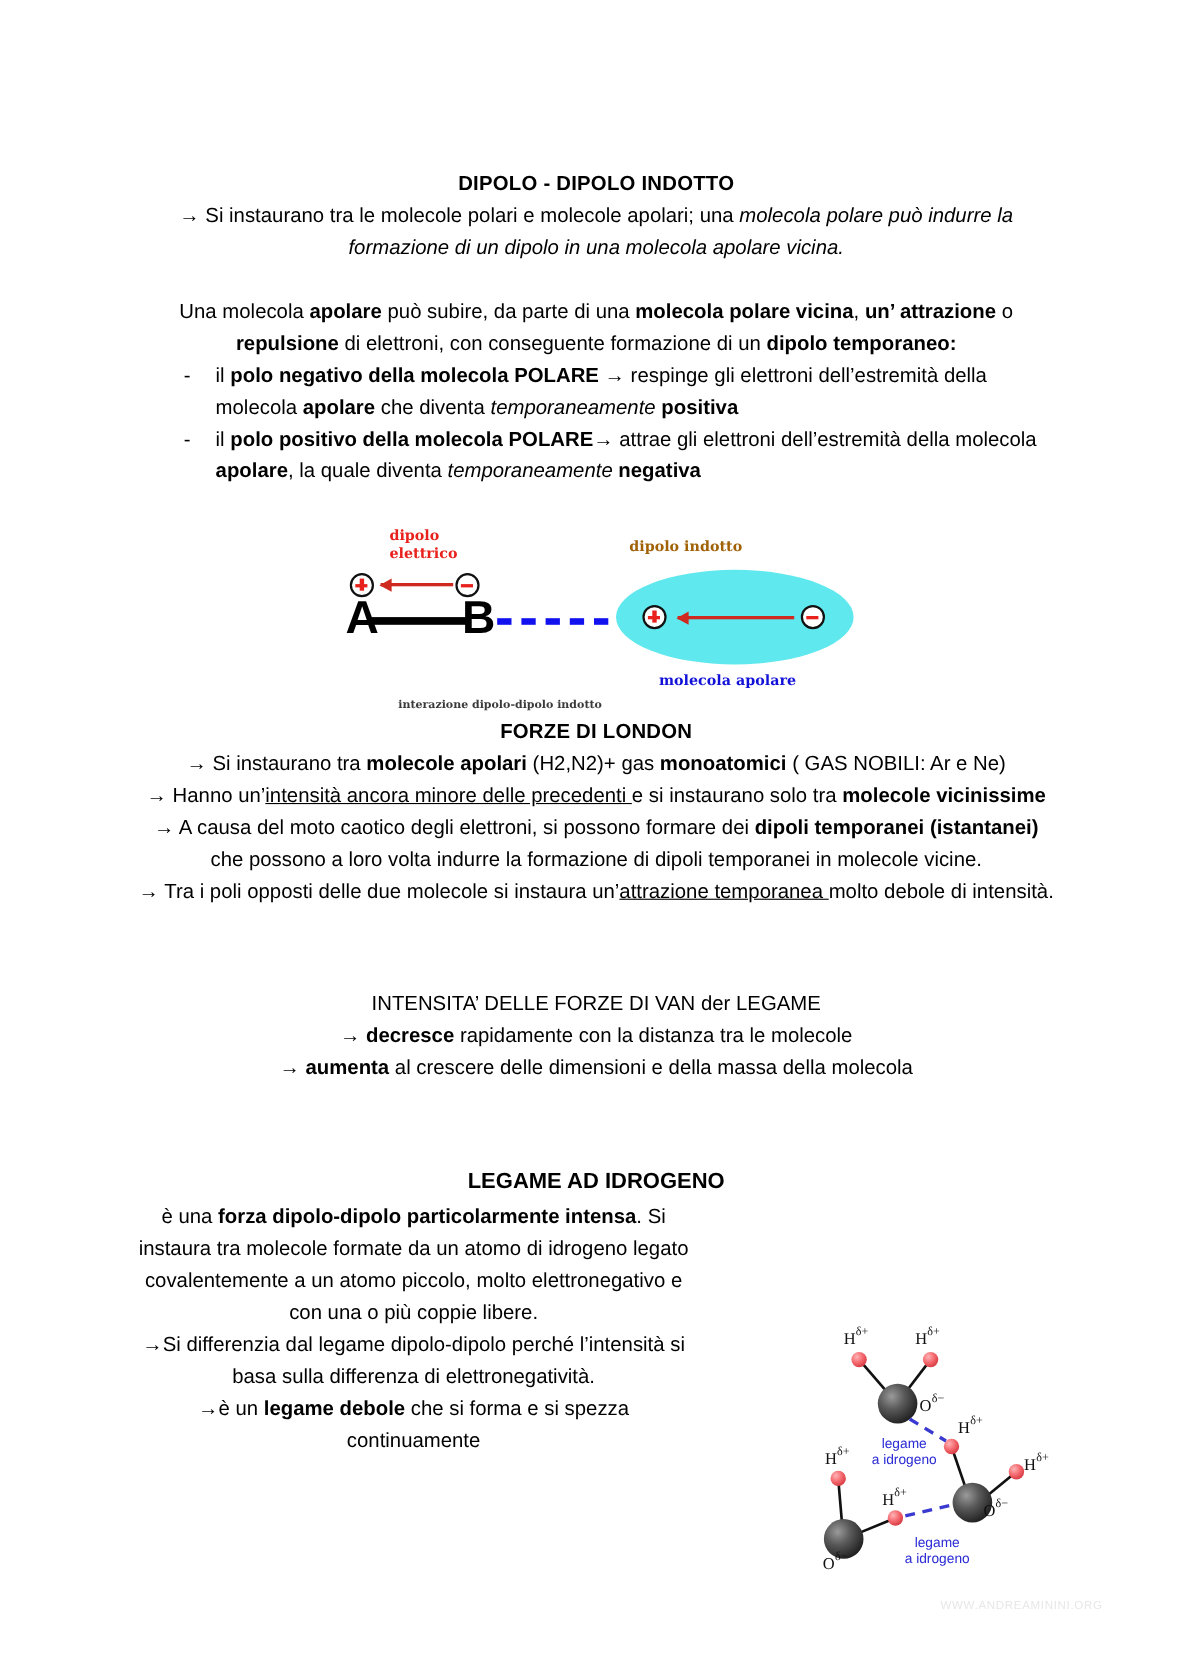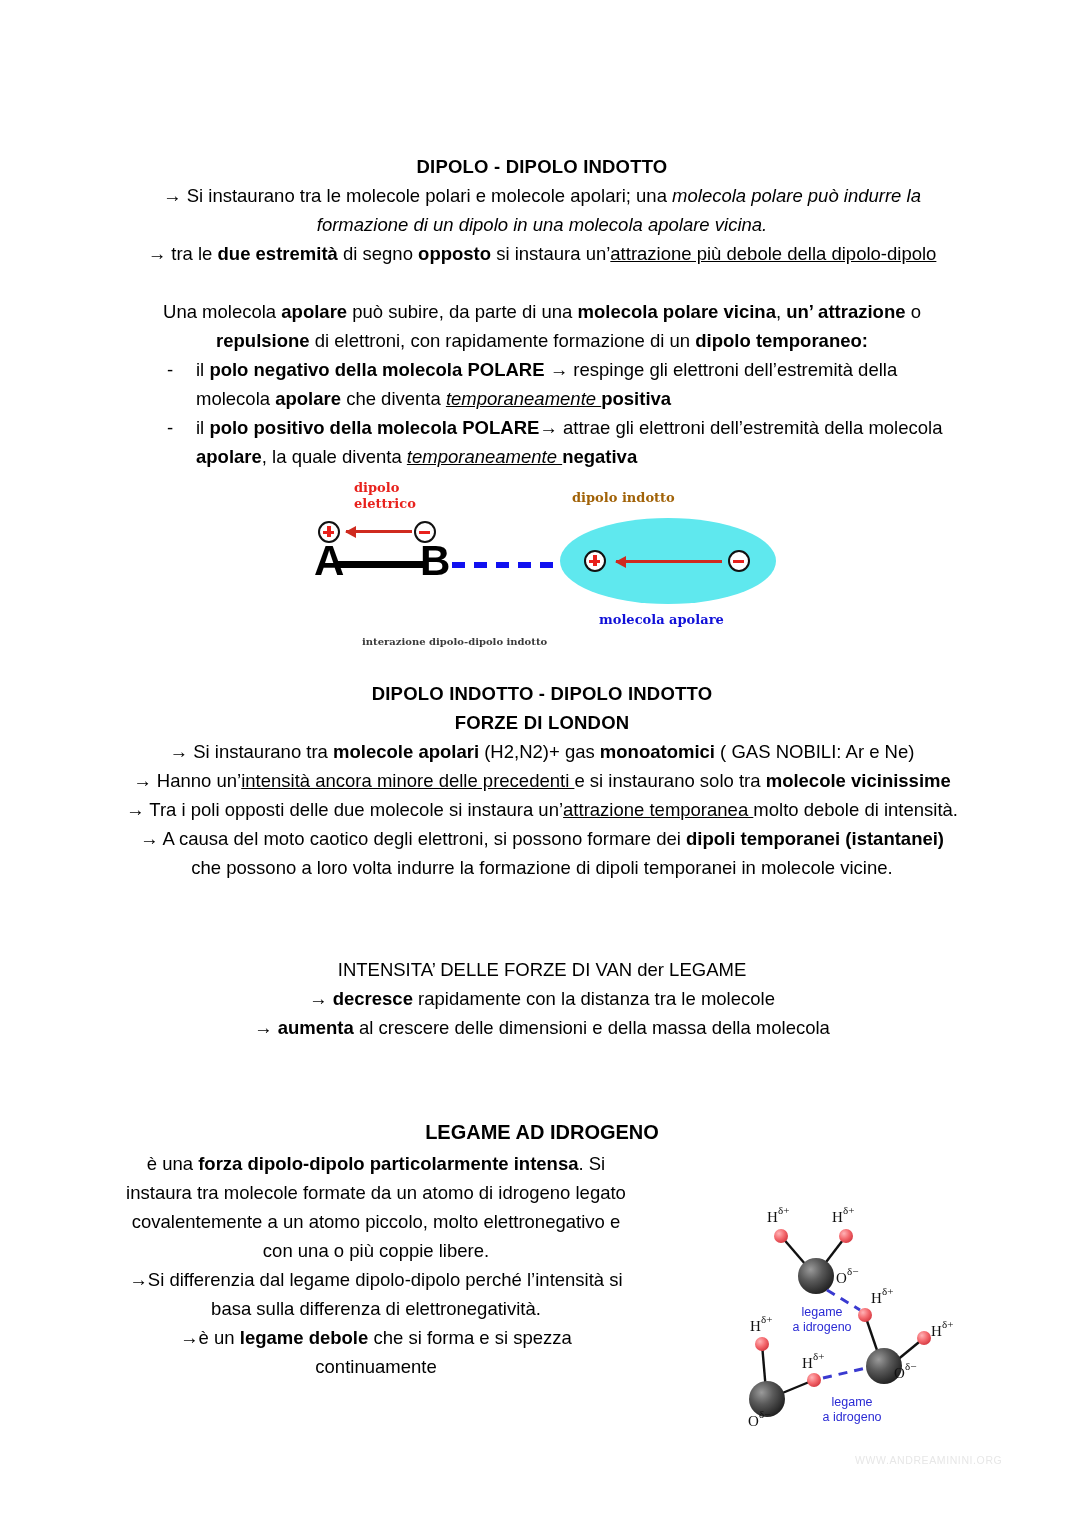--- a/index.html
+++ b/index.html
@@ -30,21 +30,21 @@
     letter-spacing: 0.2px;
   }
   .para {
     font-size: 18.5px;
     line-height: 29px;
     text-align: center;
   }
   b, .b { font-weight: bold; }
   i, .i { font-style: italic; }
   .u { text-decoration: underline; }
-  .ui { font-style: italic; text-decoration: underline; }
+  .ui { font-style: italic; }
 
   ul.dashlist {
     list-style: none;
     margin: 0;
     padding: 0;
   }
   ul.dashlist > li {
     position: relative;
     padding-left: 70px;
     font-size: 18.5px;
@@ -195,43 +195,41 @@
 <body>
 
 <div class="page">
 
   <div class="doc">
 
     <div class="h-center">DIPOLO - DIPOLO INDOTTO</div>
 
     <div class="para"><span>→ Si instaurano tra le molecole polari e molecole apolari; una </span><i>molecola polare può indurre la formazione di un dipolo in una molecola apolare vicina.</i></div>
 
-    <div class="para"><span>→ tra le </span><b>due estremità</b><span> di segno </span><b>opposto</b><span> si instaura un’</span><span class="u">attrazione più debole della dipolo-dipolo</span></div>
 
     <div class="spacer-md"></div>
 
-    <div class="para"><span>Una molecola </span><b>apolare</b><span> può subire, da parte di una </span><b>molecola polare vicina</b><span>, </span><b>un’ attrazione</b><span> o </span><b>repulsione</b><span> di elettroni, con rapidamente formazione di un </span><b>dipolo temporaneo:</b></div>
+    <div class="para"><span>Una molecola </span><b>apolare</b><span> può subire, da parte di una </span><b>molecola polare vicina</b><span>, </span><b>un’ attrazione</b><span> o </span><b>repulsione</b><span> di elettroni, con conseguente formazione di un </span><b>dipolo temporaneo:</b></div>
 
     <ul class="dashlist">
       <li><span class="dash">-</span><span>il </span><b>polo negativo della molecola POLARE</b><span> → respinge gli elettroni dell’estremità della molecola </span><b>apolare</b><span> che diventa </span><span class="ui">temporaneamente </span><b>positiva</b></li>
       <li><span class="dash">-</span><span>il </span><b>polo positivo della molecola POLARE</b><span>→ attrae gli elettroni dell’estremità della molecola </span><b>apolare</b><span>, la quale diventa </span><span class="ui">temporaneamente </span><b>negativa</b></li>
     </ul>
 
     <div style="height:208px"></div>
 
-    <div class="h-center">DIPOLO INDOTTO - DIPOLO INDOTTO</div>
     <div class="h-center">FORZE DI LONDON</div>
 
     <div class="para"><span>→ Si instaurano tra </span><b>molecole apolari</b><span> (H2,N2)+ gas </span><b>monoatomici</b><span> ( GAS NOBILI: Ar e Ne)</span></div>
 
     <div class="para"><span>→ Hanno un’</span><span class="u">intensità ancora minore delle precedenti </span><span>e si instaurano solo tra </span><b>molecole vicinissime</b></div>
 
+    <div class="para"><span>→ A causa del moto caotico degli elettroni, si possono formare dei </span><b>dipoli temporanei (istantanei)</b><span> che possono a loro volta indurre la formazione di dipoli temporanei in molecole vicine.</span></div>
+
     <div class="para"><span>→ Tra i poli opposti delle due molecole si instaura un’</span><span class="u">attrazione temporanea </span><span>molto debole di intensità.</span></div>
-
-    <div class="para"><span>→ A causa del moto caotico degli elettroni, si possono formare dei </span><b>dipoli temporanei (istantanei)</b><span> che possono a loro volta indurre la formazione di dipoli temporanei in molecole vicine.</span></div>
 
     <div class="spacer-lg"></div>
     <div class="spacer-md"></div>
 
     <div class="para">INTENSITA’ DELLE FORZE DI VAN der LEGAME</div>
     <div class="para"><span>→ </span><b>decresce</b><span> rapidamente con la distanza tra le molecole</span></div>
     <div class="para"><span>→ </span><b>aumenta</b><span> al crescere delle dimensioni e della massa della molecola</span></div>
 
     <div class="spacer-lg"></div>
     <div class="spacer-md"></div>

